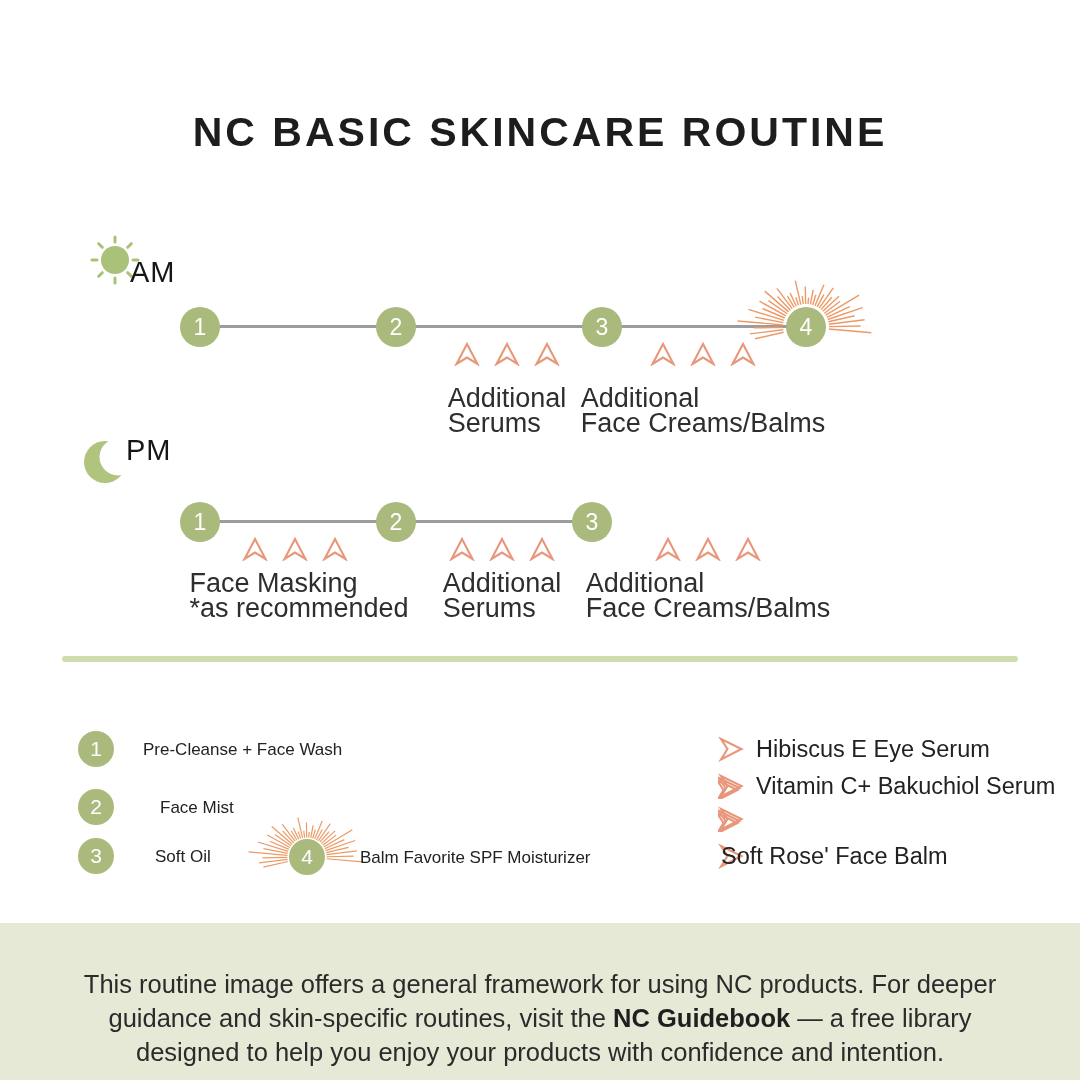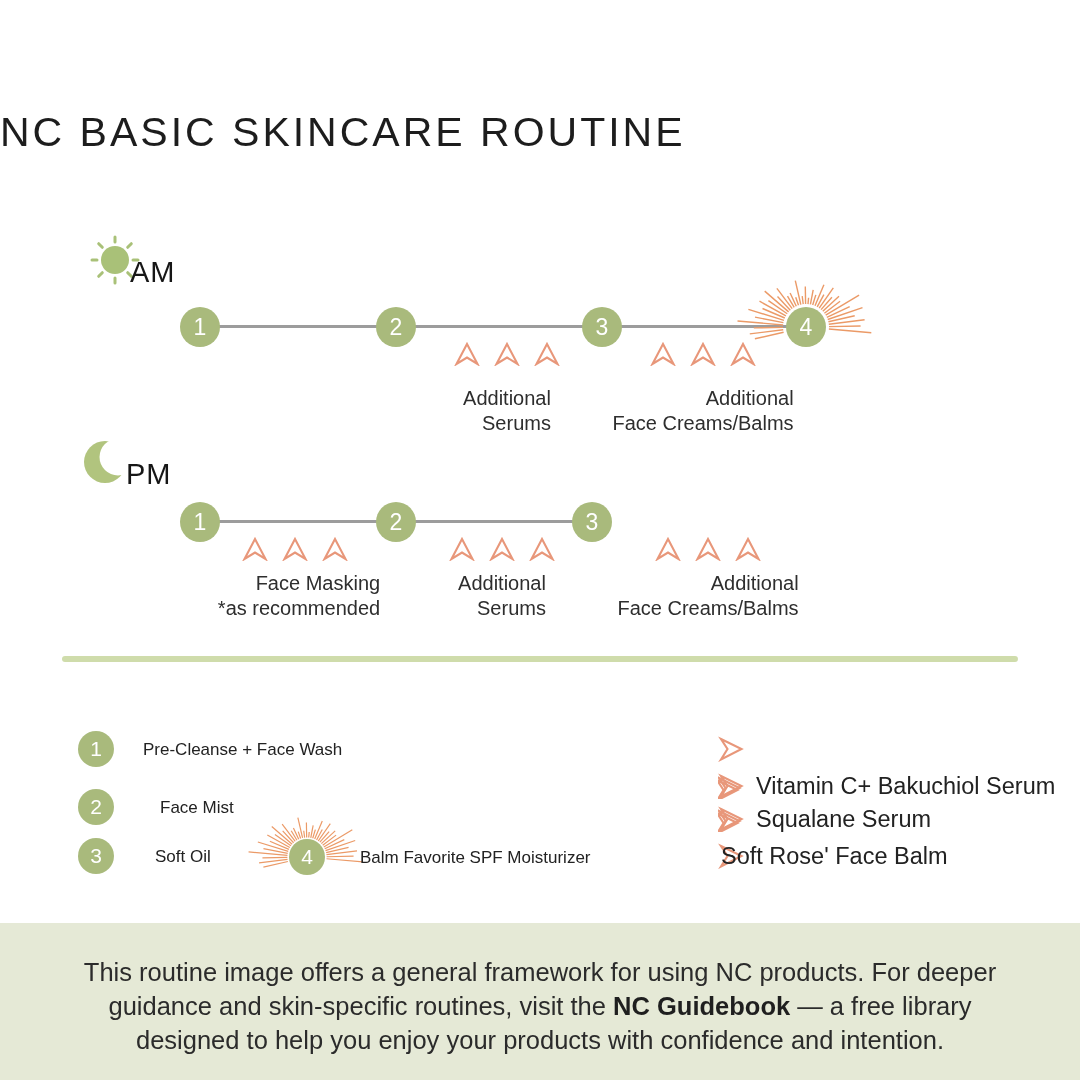--- a/index.html
+++ b/index.html
@@ -1,49 +1,49 @@
 <!DOCTYPE html>
 <html><head>
 <meta charset="utf-8">
 <style>
   html,body{margin:0;padding:0;background:#ffffff;}
   .canvas{
     position:relative;width:1080px;height:1080px;background:#ffffff;
     font-family:"Liberation Sans",sans-serif;color:#262626;overflow:hidden;
   }
   .title{
-    position:absolute;top:82px;left:0;width:100%;
-    font-size:41px;font-weight:400;letter-spacing:3px;color:#1d1d1d;
+    position:absolute;top:82px;left:0;width:100%;text-align:center;
+    font-size:41px;font-weight:700;letter-spacing:3px;color:#1d1d1d;
   }
   
   .period-icon{position:absolute;}
   .period-label{position:absolute;font-size:29px;line-height:48px;letter-spacing:1px;color:#161616;}
   
   .tl-line{position:absolute;height:3px;background:#9c9c9c;}
   .node{
     position:absolute;width:40px;height:40px;border-radius:50%;
     background:#a9ba7c;color:#ffffff;display:flex;align-items:center;justify-content:center;
     font-size:23px;font-weight:400;
   }
   .node.small{width:36px;height:36px;font-size:21px;}
   .arrow-row{position:absolute;display:flex;gap:14px;}
   .arrow-row svg{display:block;}
   .ann{
-    position:absolute;transform:translateX(-50%);text-align:right;
-    font-size:20px;line-height:25px;color:#2e2e2e;white-space:nowrap;
+    position:absolute;transform:translateX(-50%);text-align:left;
+    font-size:27px;line-height:25px;color:#2e2e2e;white-space:nowrap;
   }
   .divider{position:absolute;left:62px;top:656px;width:956px;height:6px;background:#cfdcab;border-radius:3px;}
   .legend-label{position:absolute;transform:translateY(-50%);font-size:17px;color:#222;white-space:nowrap;}
   .product-row-icon{position:absolute;}
   .product-label{position:absolute;transform:translateY(-50%);font-size:23.5px;color:#222;white-space:nowrap;}
   .footer{
     position:absolute;left:0;top:923px;width:1080px;height:157px;background:#e5e9d6;
   }
   .footer p{
-    margin:32px auto 0;width:940px;text-align:center;
+    margin:44px auto 0;width:940px;text-align:center;
     font-size:25.5px;line-height:34px;color:#2b2b2b;
   }
   .footer b{font-weight:700;color:#1f1f1f;}
   .sunburst{position:absolute;pointer-events:none;}
   .hidden-defs{position:absolute;width:0;height:0;overflow:hidden;}
 </style>
 </head>
 <body>
 
 <svg class="hidden-defs" aria-hidden="true">
@@ -157,21 +157,21 @@
   </div>
   <div class="ann" style="left:703px;top:386px">
     <div>Additional</div>
     <div>Face Creams/Balms</div>
   </div>
 
   <svg class="period-icon" style="left:82px;top:436px" width="52" height="52" viewBox="0 0 52 52">
     <circle cx="23" cy="26" r="21" fill="#b1c47e"></circle>
     <circle cx="36" cy="21" r="18.5" fill="#ffffff"></circle>
   </svg>
-  <div class="period-label" style="left:126px;top:450px">PM</div>
+  <div class="period-label" style="left:126px;top:426px">PM</div>
 
   <div class="tl-line" style="left:200px;top:520px;width:392px"></div>
 
   <div class="node" style="left:180px;top:502px">
     <span>1</span>
     </div>
   <div class="node" style="left:376px;top:502px">
     <span>2</span>
     </div>
   <div class="node" style="left:572px;top:502px">
@@ -279,34 +279,34 @@
       <line x1="52.6" y1="80.2" x2="23.9" y2="86.8" stroke="#eb9a67" stroke-width="1.4"></line>
     </svg>
   <div class="node small" style="left:289px;top:839px">
     <span>4</span>
     </div>
   <div class="legend-label" style="left:360px;top:858px">Balm Favorite SPF Moisturizer</div>
 
   <svg class="product-row-icon" style="left:718px;top:736px" width="26" height="26">
       <use href="#sym-chevron-right"></use>
     </svg>
+  <div class="product-label" style="left:756px;top:749px">Hibiscus E Eye Serum</div>
 
   <svg class="product-row-icon" style="left:718px;top:773px" width="26" height="26">
        <use href="#sym-chevron-right"></use>
       <use href="#sym-chevron-right" x="-2" y="2"></use>
       <use href="#sym-chevron-right" x="-4" y="4"></use>
     </svg>
   <div class="product-label" style="left:756px;top:786px">Vitamin C+ Bakuchiol Serum</div>
 
   <svg class="product-row-icon" style="left:718px;top:806px" width="26" height="26">
        <use href="#sym-chevron-right"></use>
       <use href="#sym-chevron-right" x="-2" y="2"></use>
       <use href="#sym-chevron-right" x="-4" y="4"></use>
     </svg>
-  <div class="product-label" style="left:756px;top:819px">Squalane Serum</div>
 
   <svg class="product-row-icon" style="left:718px;top:843px" width="26" height="26">
       <use href="#sym-chevron-right"></use>
     </svg>
   <div class="product-label" style="left:721px;top:856px">Soft Rose' Face Balm</div>
 
   <div class="footer">
     <p><span>This routine image offers a general framework for using NC products. For deeper guidance and skin-specific routines, visit the </span><b>NC Guidebook</b><span> — a free library designed to help you enjoy your products with confidence and intention.</span></p>
   </div>
 

